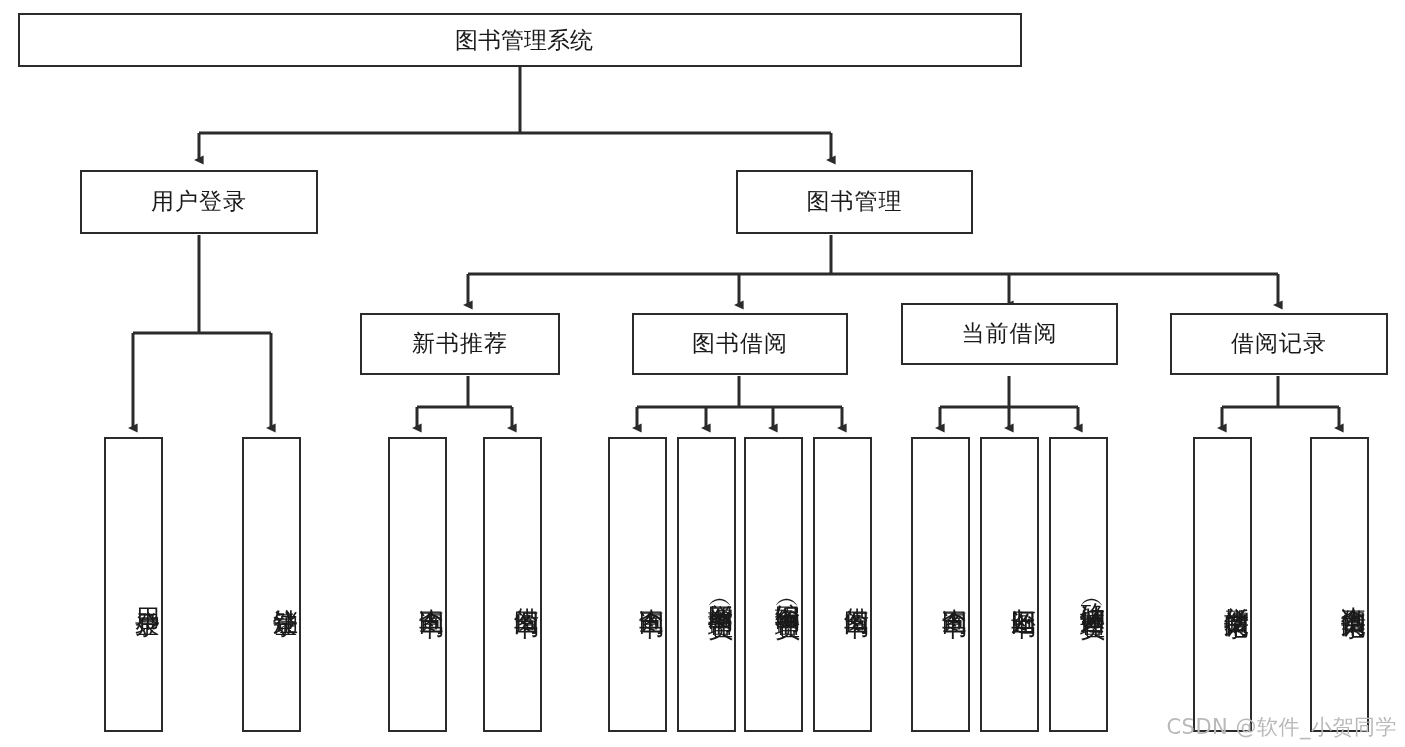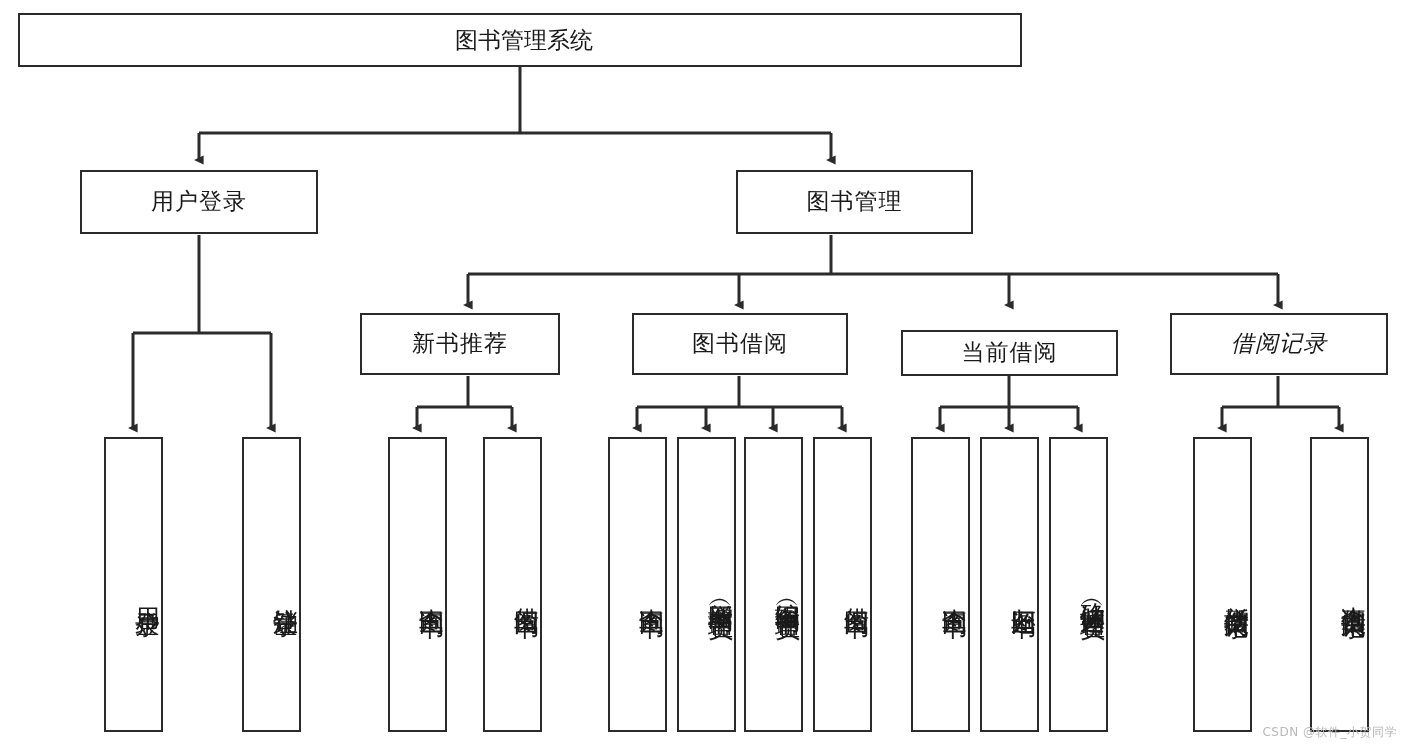--- a/index.html
+++ b/index.html
@@ -57,21 +57,21 @@
   .node.v .vtext {
     writing-mode: vertical-rl;
     text-orientation: upright;
     display: block;
     white-space: nowrap;
   }
   .watermark {
     position: absolute;
     right: 8px;
     bottom: 6px;
-    font-size: 12px;
+    font-size: 21px;
     color: #b9b9b9;
     letter-spacing: 0.5px;
     white-space: nowrap;
     margin-left: 8px;
   }
 </style>
 </head>
 <body>
 
 <div id="canvas">
@@ -136,24 +136,24 @@
   <div class="node h" style="left:712px; top:170px; width:237px; height:64px;margin-left:24px;">
     <span>图书管理</span>
   </div>
 
   <div class="node h" style="left:360px; top:313px; width:200px; height:62px;">
     <span>新书推荐</span>
   </div>
   <div class="node h" style="left:632px; top:313px; width:216px; height:62px;justify-content:center;">
     <span>图书借阅</span>
   </div>
-  <div class="node h" style="left:901px; top:330px; width:217px; height:46px;">
+  <div class="node h" style="left:901px; top:303px; width:217px; height:62px;">
     <span>当前借阅</span>
   </div>
-  <div class="node h" style="left:1170px; top:313px; width:218px; height:62px;font-style:italic;">
+  <div class="node h" style="left:1170px; top:313px; width:218px; height:62px;">
     <span>借阅记录</span>
   </div>
 
   <div class="node v" style="left:104px; top:437px; width:59px; height:295px;">
     <span class="vtext">用户登录</span>
   </div>
   <div class="node v" style="left:242px; top:437px; width:59px; height:295px;">
     <span class="vtext">注销登录</span>
   </div>
 

